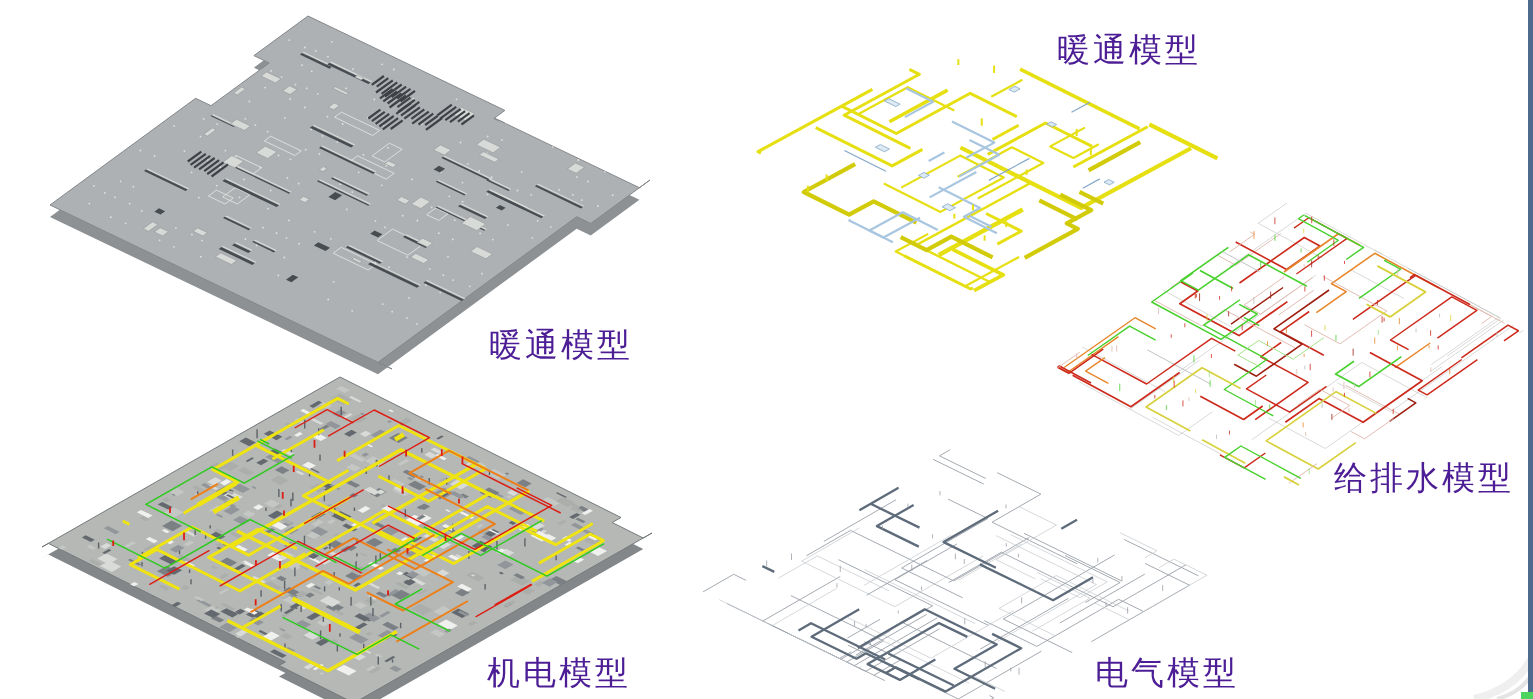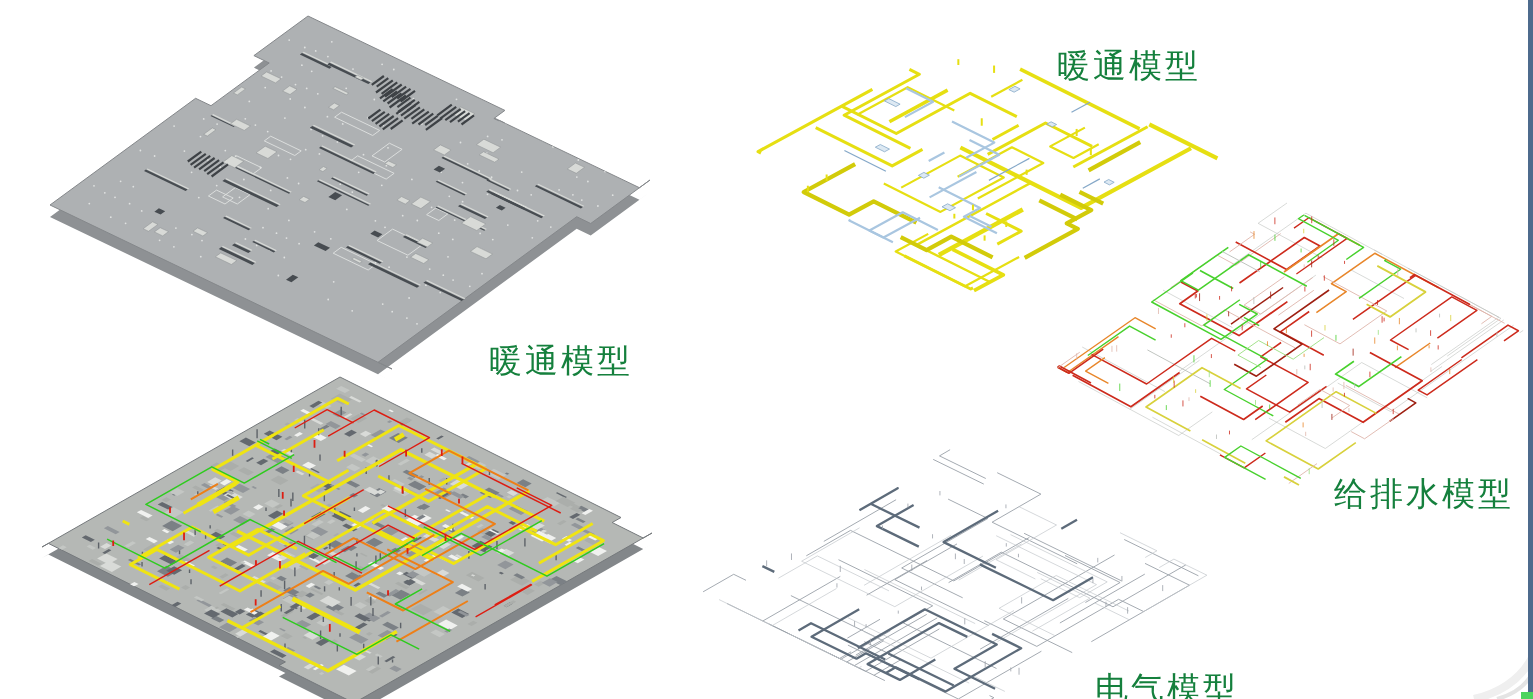--- a/index.html
+++ b/index.html
@@ -4,24 +4,23 @@
 <style>
   html,body{margin:0;padding:0;}
   body{
     width:1533px;height:699px;overflow:hidden;position:relative;
     background:#ffffff;
     font-family:"Liberation Sans", sans-serif;
   }
   #canvas{position:absolute;left:0;top:0;width:1533px;height:699px;}
   svg#scene{position:absolute;left:0;top:0;}
   .model-label{
-    position:absolute;z-index:5;color:#15803d;
+    position:absolute;z-index:5;color:#4c1d95;
     font-size:33px;line-height:1.1;letter-spacing:3px;font-weight:500;
     white-space:nowrap;
-    margin-top:16px;
   }
   #lbl-civil{left:489px;top:327px;}
   #lbl-mep{left:487px;top:655px;}
   #lbl-hvac{left:1057px;top:32px;}
   #lbl-plumbing{left:1334px;top:460px;}
   #lbl-electrical{left:1095px;top:655px;}
 </style>
 </head>
 <body>
 
@@ -1191,16 +1190,17 @@
         <line x1="870.3995046926103" y1="645.1545950083016" x2="870.3995046926103" y2="638.5765073915898" stroke="#9aa0a8" stroke-width="0.8"></line>
       </g>
 
     <path d="M1474 699 Q1516 689 1533 656" fill="none" stroke-width="8" stroke="#efefef"></path>
     <path d="M1497 699 Q1523 692 1533 672" fill="none" stroke-width="4" stroke="#e4e4e4"></path>
     <rect x="1528" y="0" width="5" height="699" fill="#4e6b8d"></rect>
     <rect x="1521" y="692" width="12" height="7" fill="#4cd45e"></rect>
   </svg>
 
   <span class="model-label" id="lbl-civil">暖通模型</span>
+  <span class="model-label" id="lbl-mep">机电模型</span>
   <span class="model-label" id="lbl-hvac">暖通模型</span>
   <span class="model-label" id="lbl-electrical">电气模型</span>
   <span class="model-label" id="lbl-plumbing">给排水模型</span>
 </div>
 
 </body></html>

